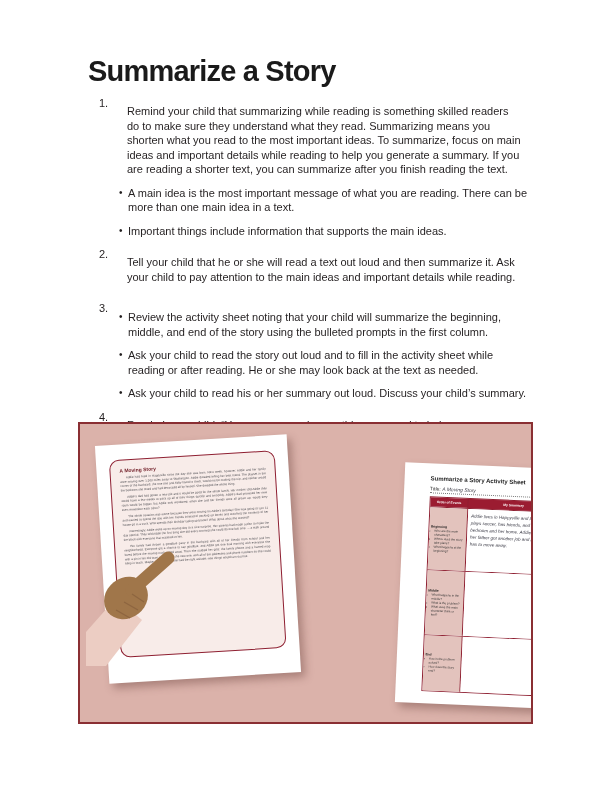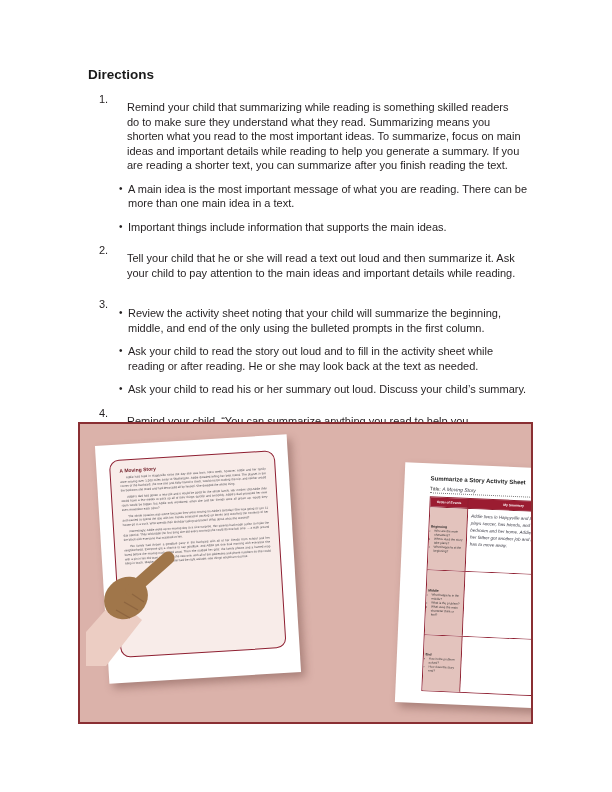--- a/index.html
+++ b/index.html
@@ -52,21 +52,21 @@
   .r1{height:62px;}.r2{height:64px;}.r3{height:55px;}
 
   .hand{position:absolute;left:6px;top:108px;z-index:5;}
 </style>
 </head>
 <body>
 
 <div class="page">
 
   <div class="content">
-    <h2 class="directions">Directions</h2>
+    <h1 class="title">Summarize a Story</h1>
 
     <div class="dir-list">
 
       <div class="dir-item">
         <span class="num">1.</span>
         <div class="body">
           <p>Remind your child that summarizing while reading is something skilled readers do to make sure they understand what they read. Summarizing means you shorten what you read to the most important ideas. To summarize, focus on main ideas and important details while reading to help you generate a summary. If you are reading a shorter text, you can summarize after you finish reading the text.</p>
           <div class="bullets">
             <div class="bullet">
               <span class="dot">•</span>
@@ -86,21 +86,21 @@
           <p>Tell your child that he or she will read a text out loud and then summarize it. Ask your child to pay attention to the main ideas and important details while reading.</p>
         </div>
       </div>
 
       <div class="dir-item">
         <span class="num">3.</span>
         <div class="body">
           <div class="bullets">
             <div class="bullet">
               <span class="dot">•</span>
-              <p>Review the activity sheet noting that your child will summarize the beginning, middle, and end of the only using the bulleted prompts in the first column.</p>
+              <p>Review the activity sheet noting that your child will summarize the beginning, middle, and end of the story using the bulleted prompts in the first column.</p>
             </div>
             <div class="bullet">
               <span class="dot">•</span>
               <p>Ask your child to read the story out loud and to fill in the activity sheet while reading or after reading. He or she may look back at the text as needed.</p>
             </div>
             <div class="bullet">
               <span class="dot">•</span>
               <p>Ask your child to read his or her summary out loud. Discuss your child’s summary.</p>
             </div>
           </div>

